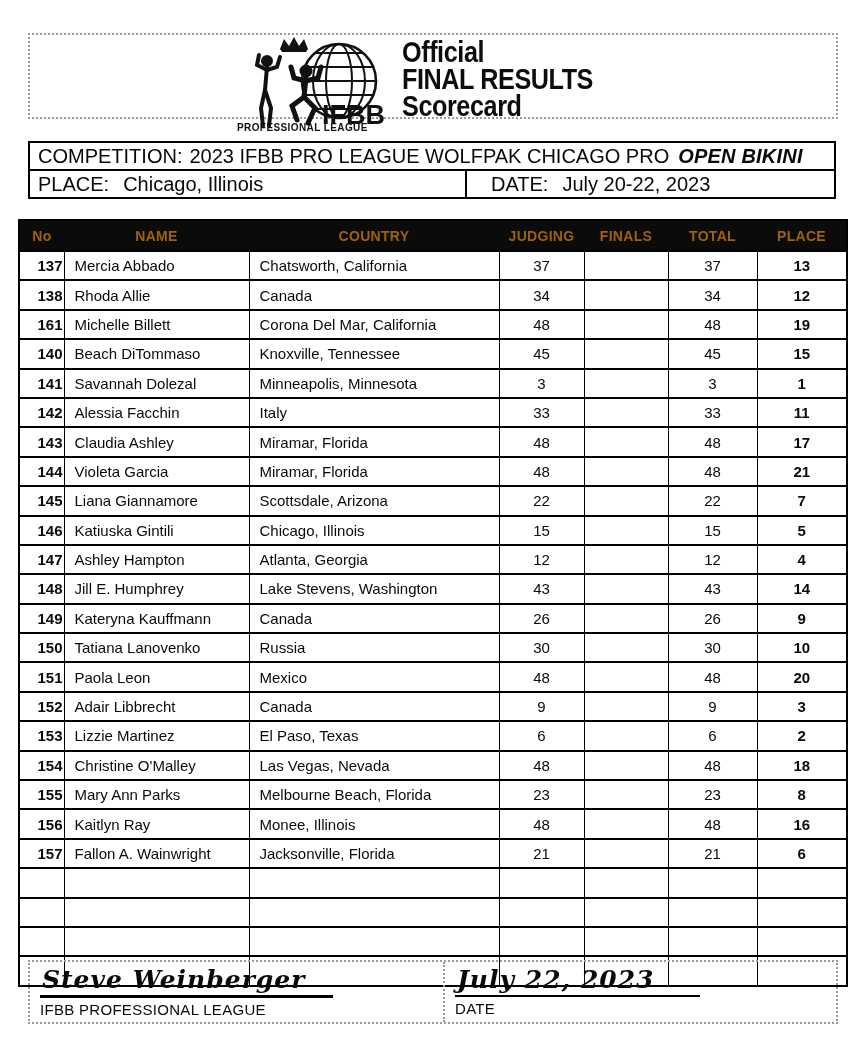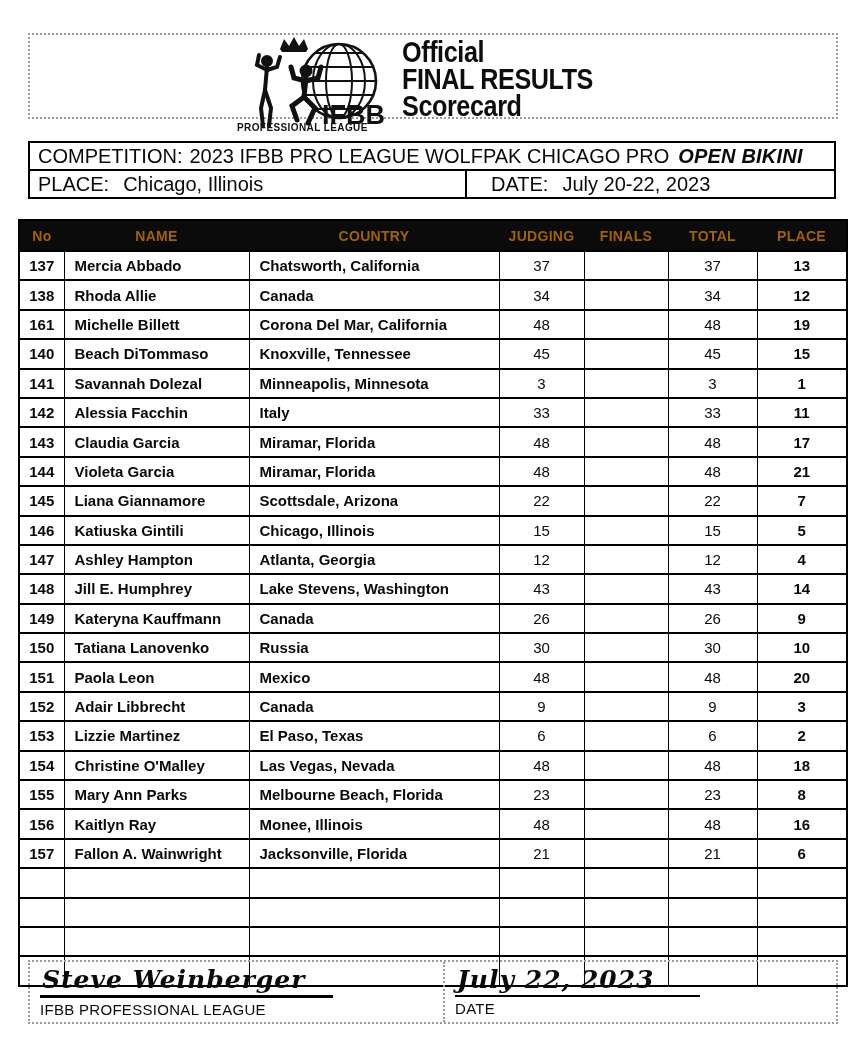--- a/index.html
+++ b/index.html
@@ -46,22 +46,22 @@
     height:25.4px;font-size:15px;vertical-align:middle;background:#fff;
     overflow:hidden;white-space:nowrap;
   }
   .col-no{width:45px;}
   .col-name{width:185px;}
   .col-country{width:250px;}
   .col-judging{width:85px;}
   .col-finals{width:84px;}
   .col-total{width:89px;}
   .col-place{width:90px;}
-  td.col-no{text-align:center;font-weight:bold;}
-  td.col-name,td.col-country{text-align:left;padding-left:10px;font-weight:bold;}
+  td.col-no{text-align:right;font-weight:bold;}
+  td.col-name,td.col-country{text-align:left;padding-left:10px;}
   td.col-judging,td.col-total{text-align:center;font-size:18px;}
   td.col-finals{text-align:center;}
   td.col-place{text-align:center;font-weight:bold;font-size:17px;}
   
   .footer-box{
     position:absolute;left:28px;top:960px;width:806px;height:60px;
     border:2px dotted #9a9a9a;display:flex;
   }
   .footer-left{flex:0 0 403px;padding:4px 0 0 10px;}
   .footer-right{flex:1;border-left:2px dotted #9a9a9a;padding:4px 0 0 10px;}
@@ -225,21 +225,21 @@
           <td class="col-no">142</td>
           <td class="col-name">Alessia Facchin</td>
           <td class="col-country">Italy</td>
           <td class="col-judging">33</td>
           <td class="col-finals"></td>
           <td class="col-total">33</td>
           <td class="col-place">11</td>
         </tr>
         <tr>
           <td class="col-no">143</td>
-          <td class="col-name">Claudia Garcia</td>
+          <td class="col-name">Claudia Ashley</td>
           <td class="col-country">Miramar, Florida</td>
           <td class="col-judging">48</td>
           <td class="col-finals"></td>
           <td class="col-total">48</td>
           <td class="col-place">17</td>
         </tr>
         <tr>
           <td class="col-no">144</td>
           <td class="col-name">Violeta Garcia</td>
           <td class="col-country">Miramar, Florida</td>

